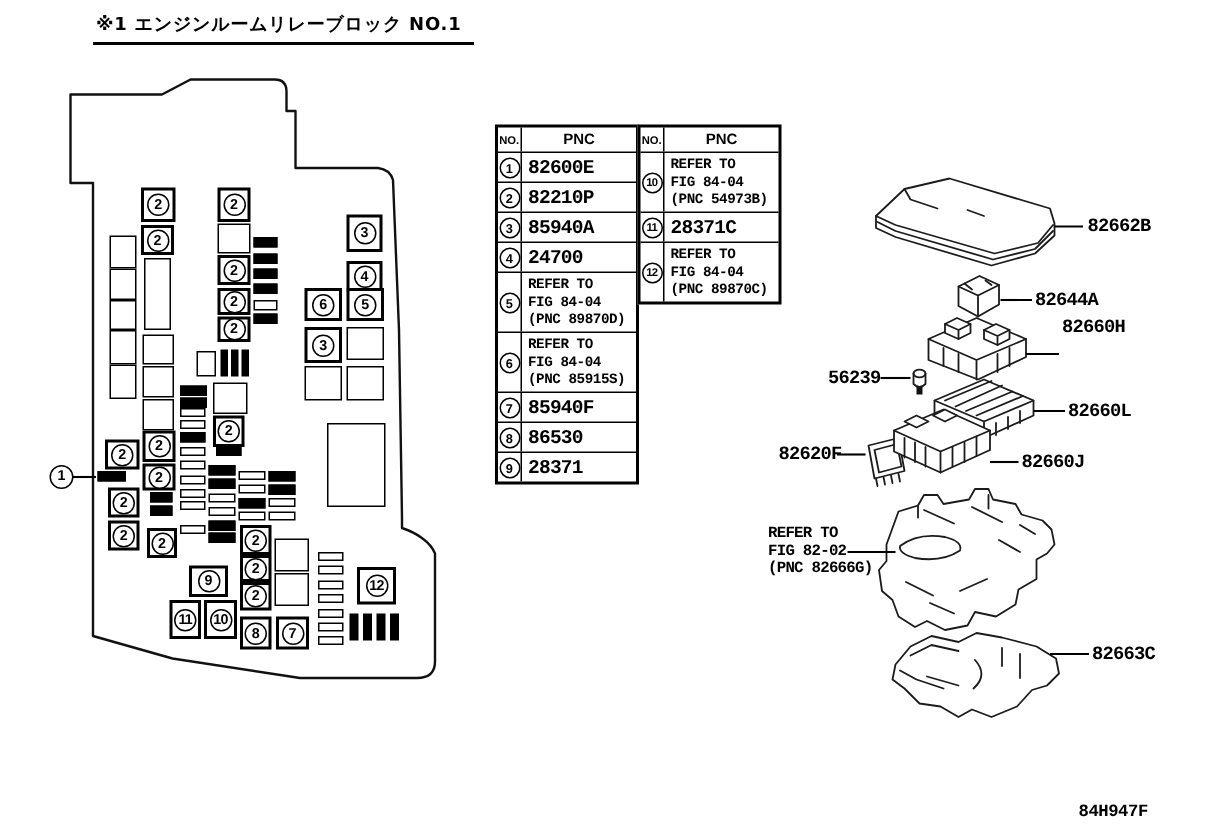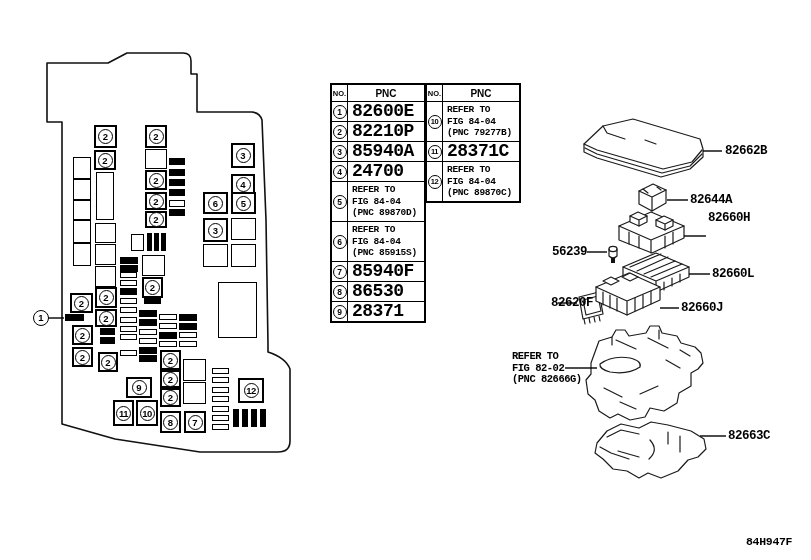--- a/index.html
+++ b/index.html
@@ -12,21 +12,21 @@
         font-family:"DejaVu Sans",sans-serif;white-space:nowrap;}
 
   
   .ptable{position:absolute;border:2px solid #000;background:#fff;width:92px;}
   .trow{display:flex;border-top:1.5px solid #000;align-items:stretch;}
   .trow:first-child{border-top:none;}
   .nocell{width:15px;border-right:1.5px solid #000;display:flex;align-items:center;justify-content:center;flex:none;}
   .pnccell{flex:1;display:flex;flex-direction:column;justify-content:center;padding-left:4px;}
   .hdr .nocell{font-size:7.5px;font-weight:bold;}
   .hdr .pnccell{align-items:center;padding-left:0;font-size:10px;font-weight:bold;}
-  .pline{font-family:"Liberation Mono",monospace;font-weight:bold;font-size:18px;
+  .pline{font-family:"Liberation Mono",monospace;font-weight:bold;font-size:13px;
          letter-spacing:-0.5px;line-height:13px;white-space:nowrap;}
   .pline.small{font-size:9.5px;line-height:11.5px;letter-spacing:-0.3px;}
   .circ{display:inline-block;border:1.3px solid #000;border-radius:50%;width:12px;height:12px;
         line-height:12px;text-align:center;font-size:8.5px;font-weight:bold;flex:none;
         font-family:"Liberation Sans",sans-serif;background:#fff;}
   .circ.two{font-size:7.5px;letter-spacing:-0.5px;}
 
   
   .fb{position:absolute;box-sizing:border-box;background:#fff;}
   .nbox{border:2px solid #000;display:flex;align-items:center;justify-content:center;}
@@ -37,21 +37,21 @@
   .nbox .circ{width:13px;height:13px;line-height:13px;font-size:9.5px;}
 
   .callout{position:absolute;width:14px;height:14px;border:1.6px solid #000;border-radius:50%;
            background:#fff;text-align:center;line-height:14px;font-size:9.5px;font-weight:bold;}
 
   
   .plabel{position:absolute;font-family:"Liberation Mono",monospace;font-weight:bold;
           font-size:12.5px;letter-spacing:-0.5px;line-height:12px;white-space:nowrap;}
   .refer-note{position:absolute;font-family:"Liberation Mono",monospace;font-weight:bold;
           font-size:10.5px;letter-spacing:-0.5px;line-height:11.5px;white-space:nowrap;}
-  .footer-code{position:absolute;left:746px;top:535px;font-family:"Liberation Mono",monospace;
+  .footer-code{position:absolute;left:719px;top:535px;font-family:"Liberation Mono",monospace;
           font-weight:bold;font-size:11.5px;letter-spacing:-0.3px;}
 </style>
 </head>
 <body>
 
 <div class="page">
 
   <svg width="811" height="560" viewBox="0 0 811 560">
     <g fill="none" stroke="#111" stroke-width="1.6" stroke-linejoin="round" stroke-linecap="round">
 
@@ -130,20 +130,21 @@
       <line x1="587" y1="252" x2="607" y2="252"></line>
       <line x1="689" y1="274" x2="710" y2="274"></line>
       <line x1="558" y1="303" x2="577" y2="303"></line>
       <line x1="660" y1="308" x2="679" y2="308"></line>
       <line x1="565" y1="368" x2="597" y2="368"></line>
       <line x1="700" y1="436" x2="726" y2="436"></line>
       <line x1="48" y1="318" x2="64" y2="318"></line>
     </g>
   </svg>
 
+  <div class="note">※1 エンジンルームリレーブロック  NO.1</div>
 
   <div id="fusebox">
       <div class="fb nbox" style="left: 94px; top: 125px; width: 23px; height: 23px;">
         <span class="circ">2</span>
       </div>
       <div class="fb nbox" style="left: 94px; top: 150px; width: 22px; height: 20px;">
         <span class="circ">2</span>
       </div>
       <div class="fb nbox" style="left: 145px; top: 125px; width: 22px; height: 23px;">
         <span class="circ">2</span>
@@ -378,21 +379,21 @@
         <div class="nocell">NO.</div>
         <div class="pnccell">PNC</div>
       </div>
       <div class="trow" style="height: 39px;">
         <div class="nocell">
           <span class="circ two">10</span>
         </div>
         <div class="pnccell">
           <div class="pline small">REFER TO</div>
           <div class="pline small">FIG 84-04</div>
-          <div class="pline small">(PNC 79277B)</div>
+          <div class="pline small">(PNC 54973B)</div>
         </div>
       </div>
       <div class="trow" style="height: 19px;">
         <div class="nocell">
           <span class="circ two">11</span>
         </div>
         <div class="pnccell">
           <div class="pline">28371C</div>
         </div>
       </div>
@@ -407,21 +408,21 @@
         </div>
       </div>
     </div>
 
   <div id="labels">
       <div class="plabel" style="left: 725px; top: 145px;">82662B</div>
       <div class="plabel" style="left: 690px; top: 194px;">82644A</div>
       <div class="plabel" style="left: 708px; top: 212px;">82660H</div>
       <div class="plabel" style="left: 552px; top: 246px;">56239</div>
       <div class="plabel" style="left: 712px; top: 268px;">82660L</div>
-      <div class="plabel" style="left: 519px; top: 297px; margin-left: 32px;">82620F</div>
+      <div class="plabel" style="left: 519px; top: 297px;">82620F</div>
       <div class="plabel" style="left: 681px; top: 302px;">82660J</div>
       <div class="plabel" style="left: 728px; top: 430px;">82663C</div>
       <div class="refer-note" style="left: 512px; top: 351px;">
         <div>REFER TO</div>
         <div>FIG 82-02</div>
         <div>(PNC 82666G)</div>
       </div>
     </div>
 
   <div class="footer-code">84H947F</div>

